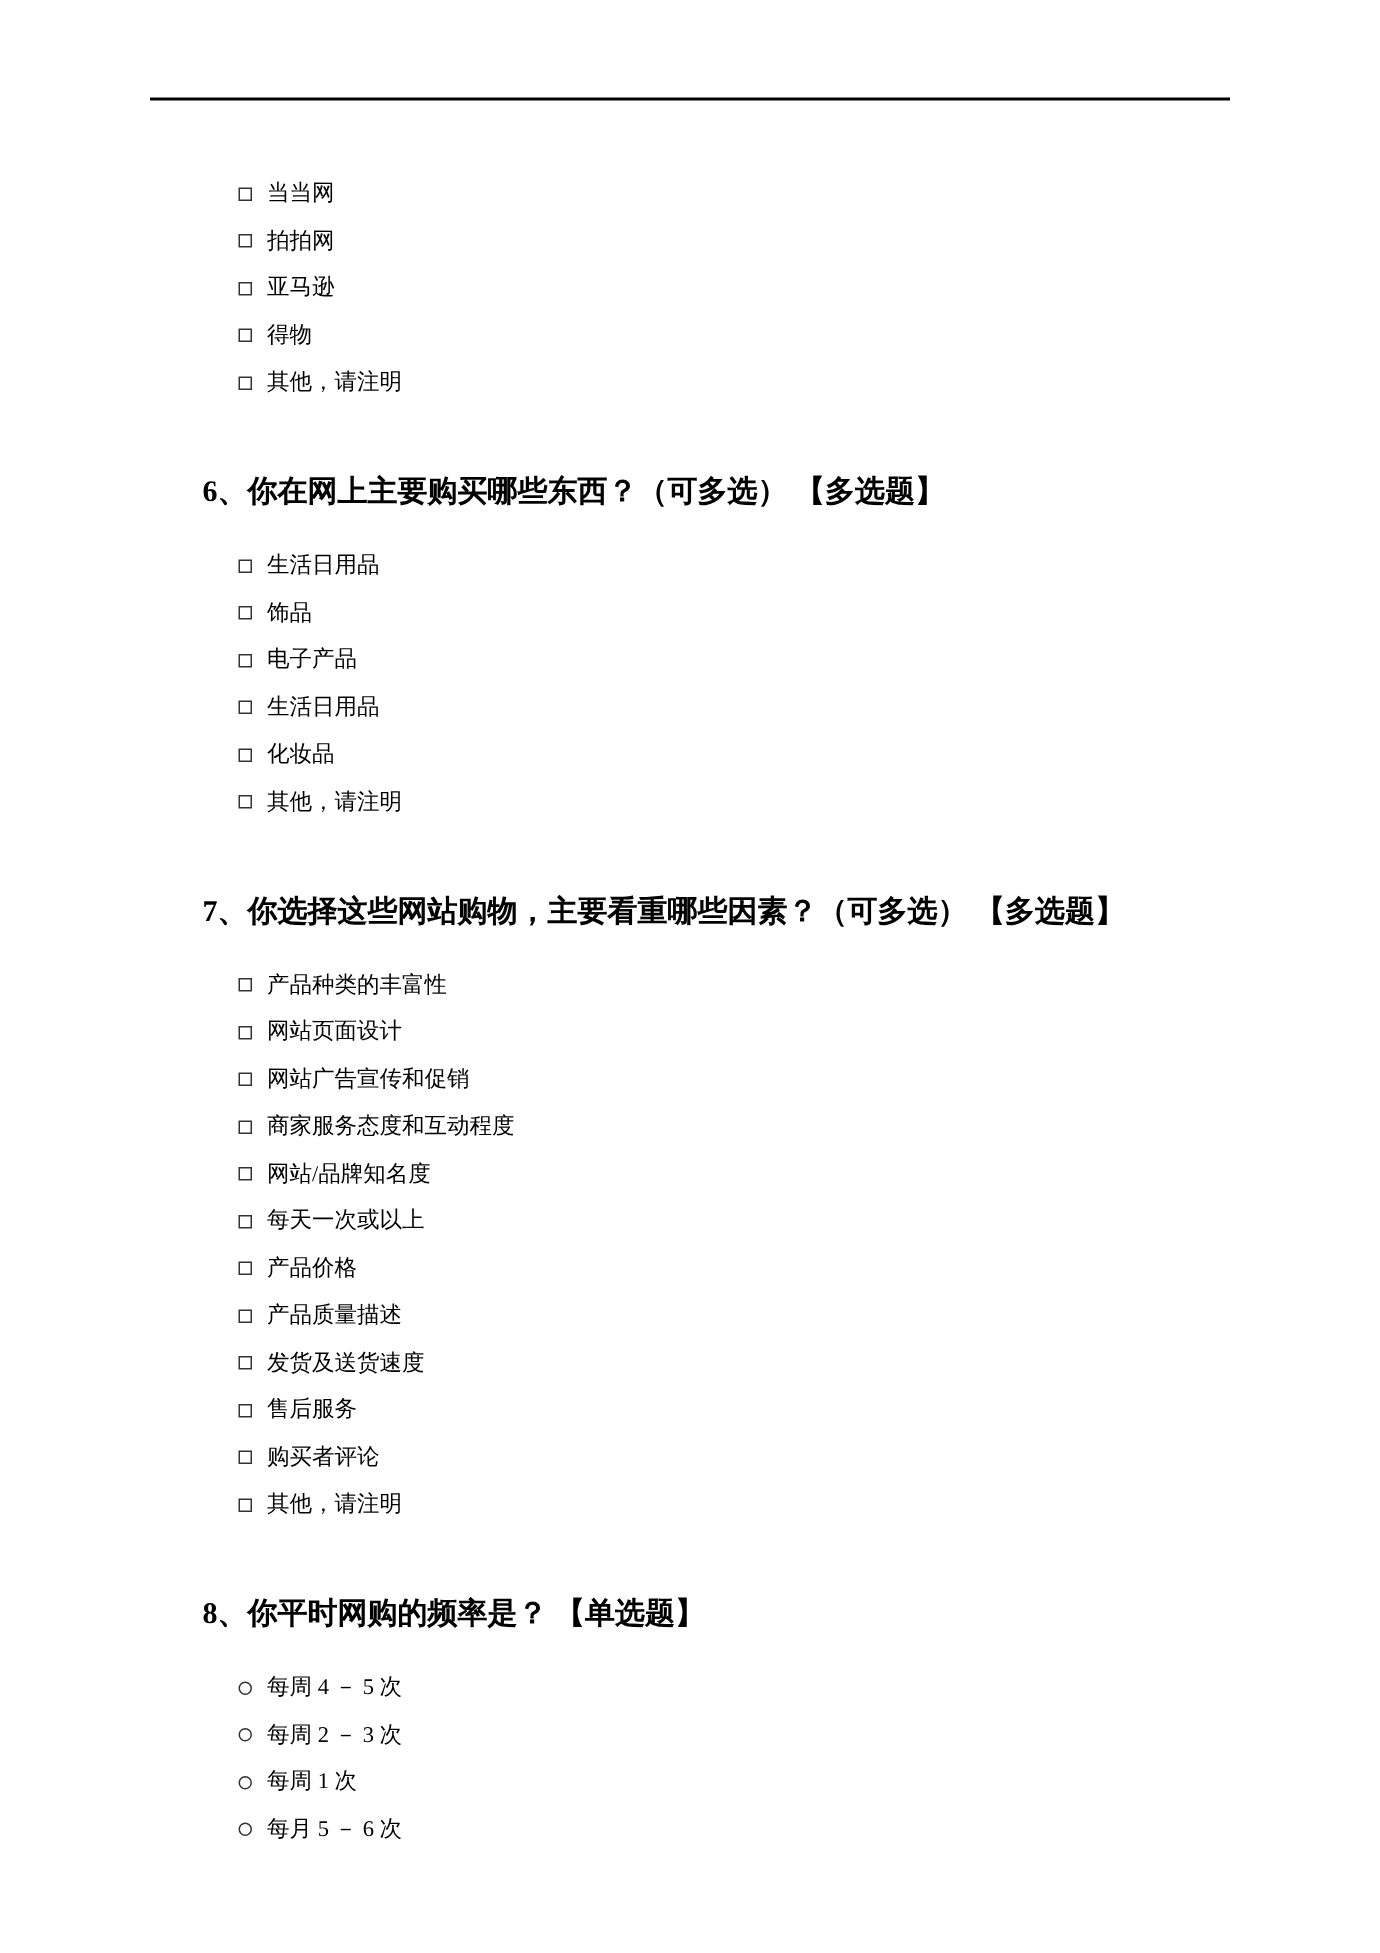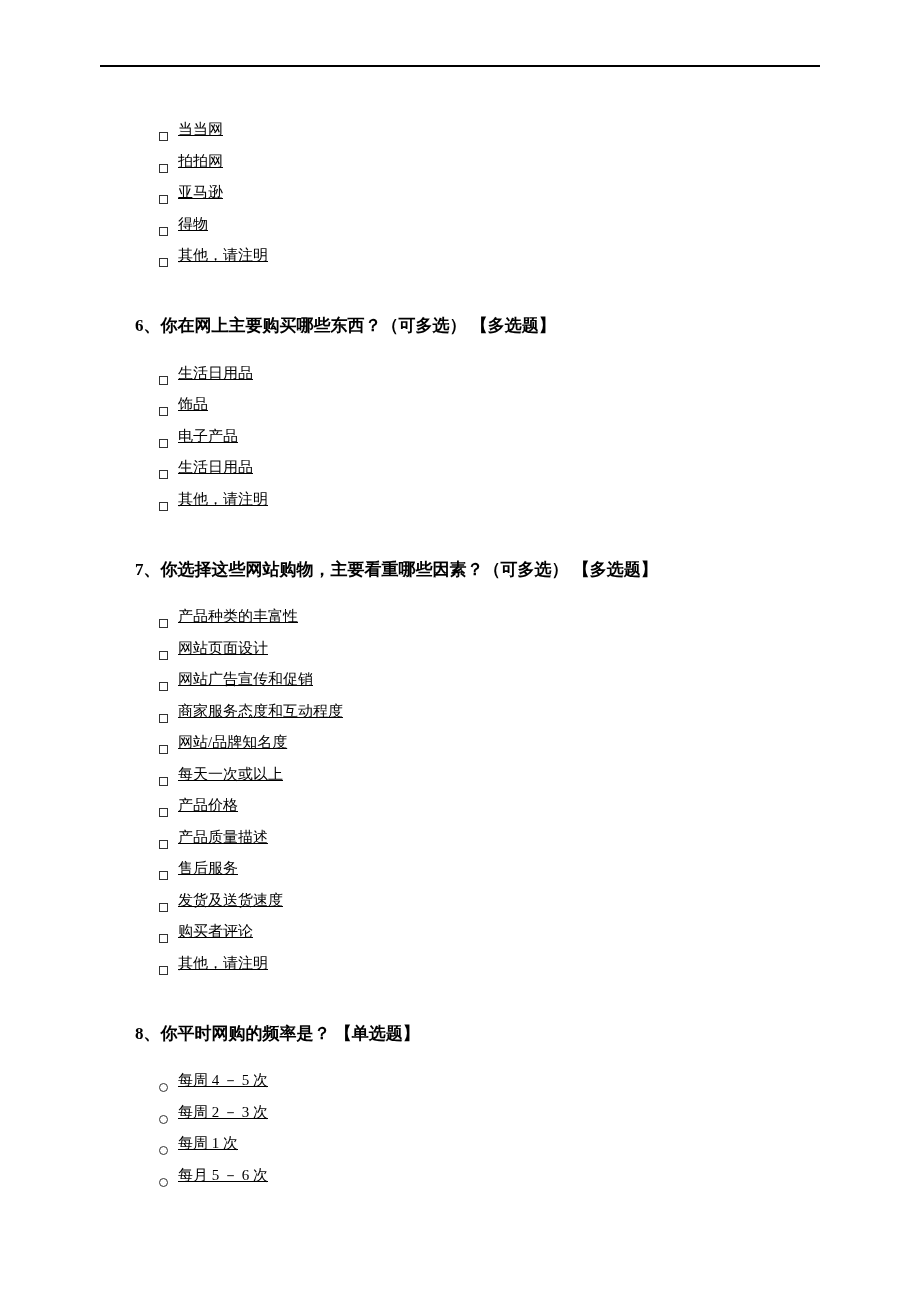--- a/index.html
+++ b/index.html
@@ -25,24 +25,23 @@
       padding-top: 50px;
     }
     .option-group {
       margin-bottom: 46px;
     }
     .option-group.previous {
       margin-bottom: 46px;
     }
     .option-item {
       display: flex;
-      align-items: flex-end;
+      align-items: center;
       margin-bottom: 7.5px;
       padding-left: 24px;
-      text-decoration: underline;
     }
     .checkbox-icon {
       display: inline-block;
       width: 9px;
       height: 9px;
       border: 1.2px solid #333333;
       margin-right: 10px;
       flex-shrink: 0;
     }
     .radio-icon {
@@ -52,21 +51,21 @@
       border: 1.2px solid #333333;
       border-radius: 50%;
       margin-right: 10px;
       flex-shrink: 0;
     }
     .option-text {
       font-size: 15px;
       line-height: 1.6;
     }
     .question-title {
-      font-size: 17px;
+      font-size: 20px;
       font-weight: bold;
       margin-bottom: 22px;
       line-height: 1.5;
     }
   </style>
 </head>
 <body>
 
 <div class="page-container">
 
@@ -106,20 +105,24 @@
     <div class="option-item">
       <span class="checkbox-icon"></span>
       <span class="option-text">电子产品</span>
     </div>
     <div class="option-item">
       <span class="checkbox-icon"></span>
       <span class="option-text">生活日用品</span>
     </div>
     <div class="option-item">
       <span class="checkbox-icon"></span>
+      <span class="option-text">化妆品</span>
+    </div>
+    <div class="option-item">
+      <span class="checkbox-icon"></span>
       <span class="option-text">其他，请注明</span>
     </div>
   </div>
 
   <div class="option-group">
     <div class="question-title">7、你选择这些网站购物，主要看重哪些因素？（可多选） 【多选题】</div>
     <div class="option-item">
       <span class="checkbox-icon"></span>
       <span class="option-text">产品种类的丰富性</span>
     </div>
@@ -146,25 +149,25 @@
     <div class="option-item">
       <span class="checkbox-icon"></span>
       <span class="option-text">产品价格</span>
     </div>
     <div class="option-item">
       <span class="checkbox-icon"></span>
       <span class="option-text">产品质量描述</span>
     </div>
     <div class="option-item">
       <span class="checkbox-icon"></span>
-      <span class="option-text">售后服务</span>
+      <span class="option-text">发货及送货速度</span>
     </div>
     <div class="option-item">
       <span class="checkbox-icon"></span>
-      <span class="option-text">发货及送货速度</span>
+      <span class="option-text">售后服务</span>
     </div>
     <div class="option-item">
       <span class="checkbox-icon"></span>
       <span class="option-text">购买者评论</span>
     </div>
     <div class="option-item">
       <span class="checkbox-icon"></span>
       <span class="option-text">其他，请注明</span>
     </div>
   </div>

